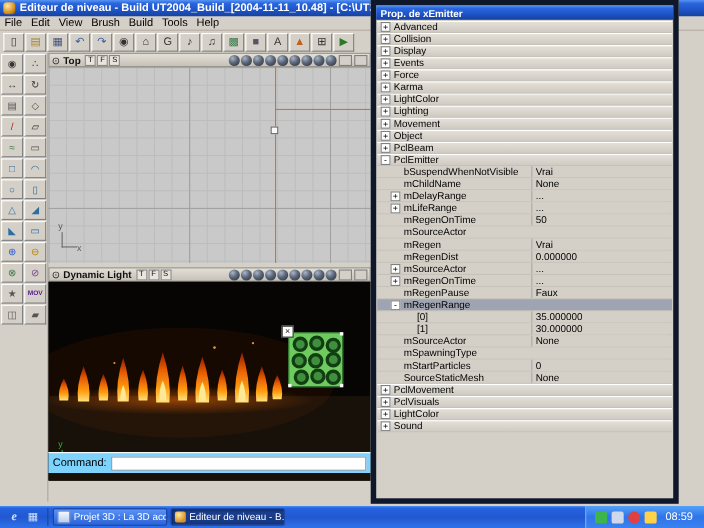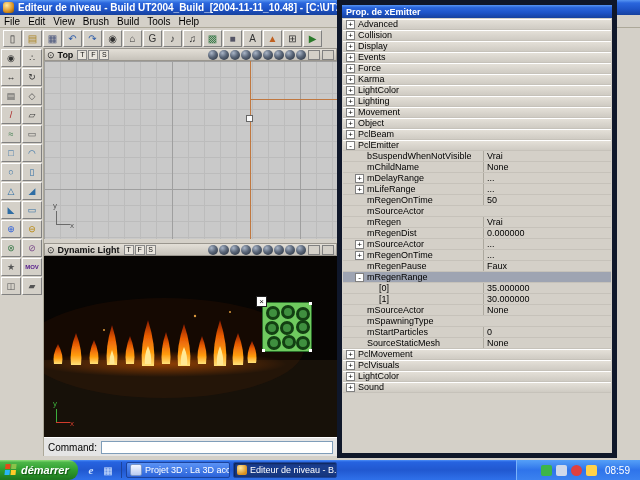--- a/index.html
+++ b/index.html
@@ -71,21 +71,21 @@
   
   .vp-persp{position:absolute;left:44px;top:256px;width:293px;height:181px;background:#070503;overflow:hidden;}
   .fire-svg{position:absolute;left:0;top:0;}
   .emitter-box{position:absolute;left:218px;top:46px;width:50px;height:50px;
     background:#6fca5f;border:1px solid #2a6b2a;box-sizing:border-box;}
   .handle{position:absolute;width:3px;height:3px;background:#fff;}
   .h-tl{left:-1px;top:-1px}.h-tr{right:-1px;top:-1px}.h-bl{left:-1px;bottom:-1px}.h-br{right:-1px;bottom:-1px}
   .xbox{position:absolute;left:212px;top:40px;width:11px;height:11px;background:#fff;
     border:1px solid #222;box-sizing:border-box;font-size:8px;line-height:9px;text-align:center;color:#111;}
   
-  .command-bar{position:absolute;left:44px;top:437px;width:293px;height:19px;background:#e5e5e5;
+  .command-bar{position:absolute;left:44px;top:411px;width:293px;height:19px;background:#7dd3fc;
     border-top:1px solid #fff;display:flex;align-items:center;padding:0 4px;box-sizing:border-box;font-size:10px;}
   .cmd-label{margin-right:4px;color:#000;}
   .cmd-input{flex:1;height:13px;border:1px solid #7f9db9;background:#fff;font-size:9px;
     font-family:"Liberation Sans",sans-serif;padding:0 2px;box-sizing:border-box;}
   
   .props{position:absolute;left:337px;top:0;width:280px;height:458px;background:#d4d0c8;
     border:5px solid #0f172a;box-sizing:border-box;z-index:40;}
   .props-title{height:13px;background:linear-gradient(180deg,#5795f2 0%,#2a66dd 20%,#1e54c8 60%,#16419e 100%);
     color:#fff;font-size:9px;font-weight:bold;display:flex;align-items:center;padding-left:4px;}
   .prows{position:absolute;left:1px;right:1px;top:14px;}
@@ -118,21 +118,21 @@
   .ql-ie .glyph{color:#cfe3ff;font-weight:bold;font-style:italic;font-family:"Liberation Serif",serif;}
   .ql-desk .glyph{color:#cfe3ff;font-size:10px;}
   .tasks{display:flex;align-items:center;gap:3px;padding-left:4px;flex:1;}
   .task{width:104px;height:16px;border-radius:2px;border:1px solid #1c449c;box-sizing:border-box;
     background:linear-gradient(#5b93f5,#2b63d9);display:flex;align-items:center;gap:3px;
     font-size:9px;padding:0 3px;white-space:nowrap;overflow:hidden;}
   .task.active{background:linear-gradient(#1c4093,#16367c);box-shadow:inset 1px 1px 2px #0c2254;}
   .task-ico{width:10px;height:10px;flex:0 0 auto;border-radius:2px;}
   .ico-doc{background:linear-gradient(#f5f8ff,#b9ccf2);border:1px solid #7a96c8;}
   .ico-ued{background:radial-gradient(circle at 35% 30%,#ffe9a0,#d89020 70%);}
-  .tray{display:flex;align-items:center;gap:4px;height:20px;padding:0 6px 0 24px;
+  .tray{display:flex;align-items:center;gap:4px;height:20px;padding:0 6px 0 8px;
     background:linear-gradient(180deg,#55a0f8 0%,#2f74ea 50%,#3b82f0 100%);
     border-left:1px solid #7ab2fa;}
   .tray-ico{width:11px;height:11px;}
   .t1{background:#3db54a;border-radius:2px;}
   .t2{background:#cfd8ea;border-radius:2px;}
   .t3{background:#e04040;border-radius:50%;}
   .t4{background:#ffd24a;border-radius:2px;}
   .clock{font-size:10px;padding:0 4px;}
 </style>
 </head>
@@ -682,29 +682,20 @@
 
         <div class="prow cat">
           <span class="expbox">+</span>
           <span class="pname">Sound</span>
 
         </div>
       </div>
   </div>
 
   <div class="taskbar">
-    <div class="start-btn">
-      <span class="winflag">
-        <span class="wf1"></span>
-          <span class="wf2"></span>
-          <span class="wf3"></span>
-          <span class="wf4"></span>
-      </span>
-      <span>démarrer</span>
-    </div>
     <div class="quick">
 
         <span class="qbtn ql-ie">
           <span class="glyph">e</span>
         </span>
 
         <span class="qbtn ql-desk">
           <span class="glyph">▦</span>
         </span>
       </div>

